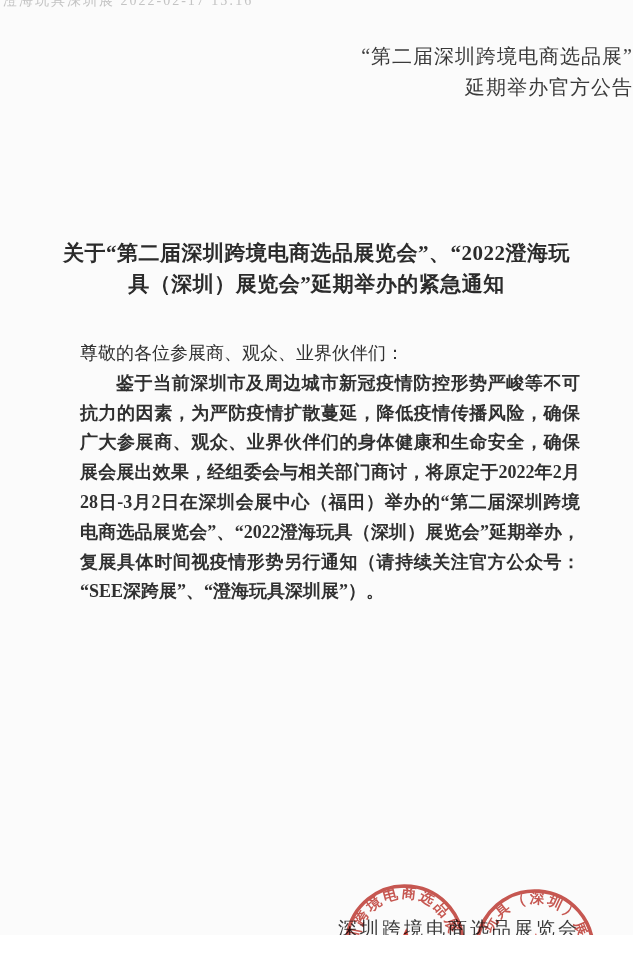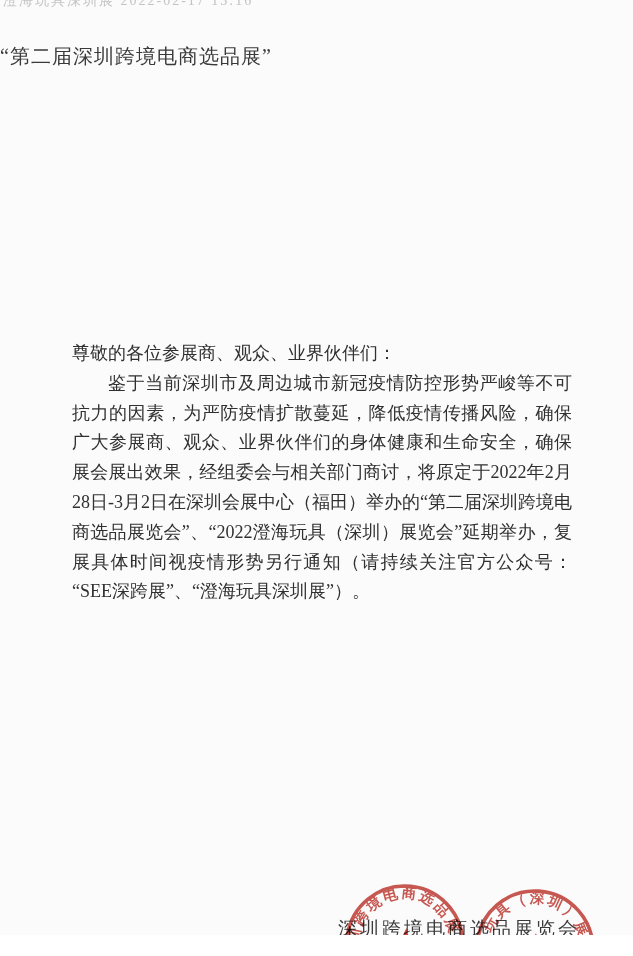--- a/index.html
+++ b/index.html
@@ -15,44 +15,44 @@
   .top-header{
     position:absolute;top:-8px;left:3px;
     font-size:14px;letter-spacing:2px;
     color:#c3c3c3;
     filter:blur(0.4px);
     white-space:nowrap;
   }
   
   .title-block{
     position:absolute;top:41px;left:0;width:633px;
-    text-align:left;
+    text-align:right;
     font-size:20px;line-height:30.7px;
     letter-spacing:1px;
     color:#3a3a3a;
   }
   
   .heading{
     position:absolute;top:238px;left:56px;width:521px;
     text-align:center;
     font-weight:bold;
     font-size:21px;line-height:30.5px;
     letter-spacing:0.5px;
     color:#2b2b2b;
   }
   
   .body-text{
-    position:absolute;top:339px;left:72px;width:500px;
+    position:absolute;top:339px;left:80px;width:500px;
     font-size:18px;line-height:29.8px;
     text-align:justify;
     text-justify:inter-character;
     color:#303030;
   }
   .body-text p{margin:0;}
-  .body-text p.para{text-indent:2em;}
+  .body-text p.para{text-indent:2em;font-weight:bold;}
   
   .sig-line-1{
     position:absolute;top:916px;left:0;width:580px;
     text-align:right;
     font-size:19px;letter-spacing:3px;
     color:#3a3a3a;
     white-space:nowrap;
   }
   .sig-line-2{
     position:absolute;top:942px;left:262px;
@@ -77,22 +77,24 @@
 <body>
 
 <div class="page">
 
   <div class="top-header">
     <span>澄海玩具深圳展  2022-02-17 13:16</span>
   </div>
 
   <div class="title-block">
     <div>“第二届深圳跨境电商选品展”</div>
+    <div>延期举办官方公告</div>
   </div>
 
+  <div class="heading">关于“第二届深圳跨境电商选品展览会”、“2022澄海玩具（深圳）展览会”延期举办的紧急通知</div>
 
   <div class="body-text">
     <p class="salutation">尊敬的各位参展商、观众、业界伙伴们：</p>
     <p class="para">鉴于当前深圳市及周边城市新冠疫情防控形势严峻等不可抗力的因素，为严防疫情扩散蔓延，降低疫情传播风险，确保广大参展商、观众、业界伙伴们的身体健康和生命安全，确保展会展出效果，经组委会与相关部门商讨，将原定于2022年2月28日-3月2日在深圳会展中心（福田）举办的“第二届深圳跨境电商选品展览会”、“2022澄海玩具（深圳）展览会”延期举办，复展具体时间视疫情形势另行通知（请持续关注官方公众号：“SEE深跨展”、“澄海玩具深圳展”）。</p>
   </div>
 
   <div class="sig-line-1">深圳跨境电商选品展览会</div>
   <div class="sig-line-2">澄海玩具（深圳）展览会组委会</div>
 
   <svg class="seal seal-left" width="124" height="124" viewBox="0 0 124 124">

